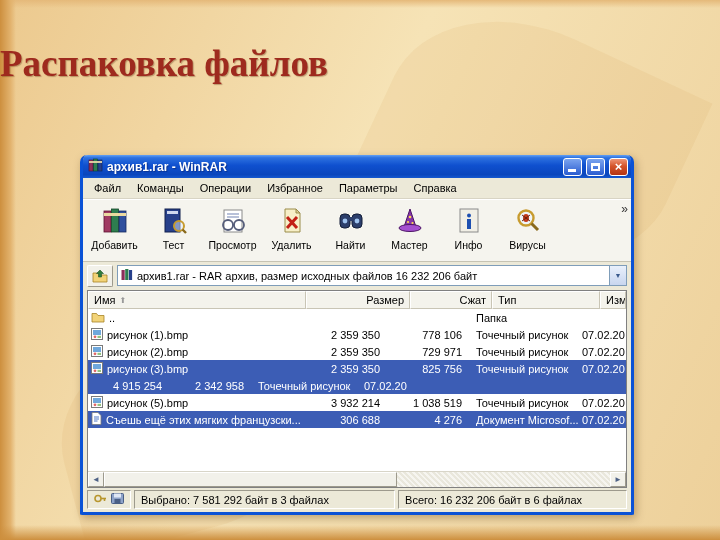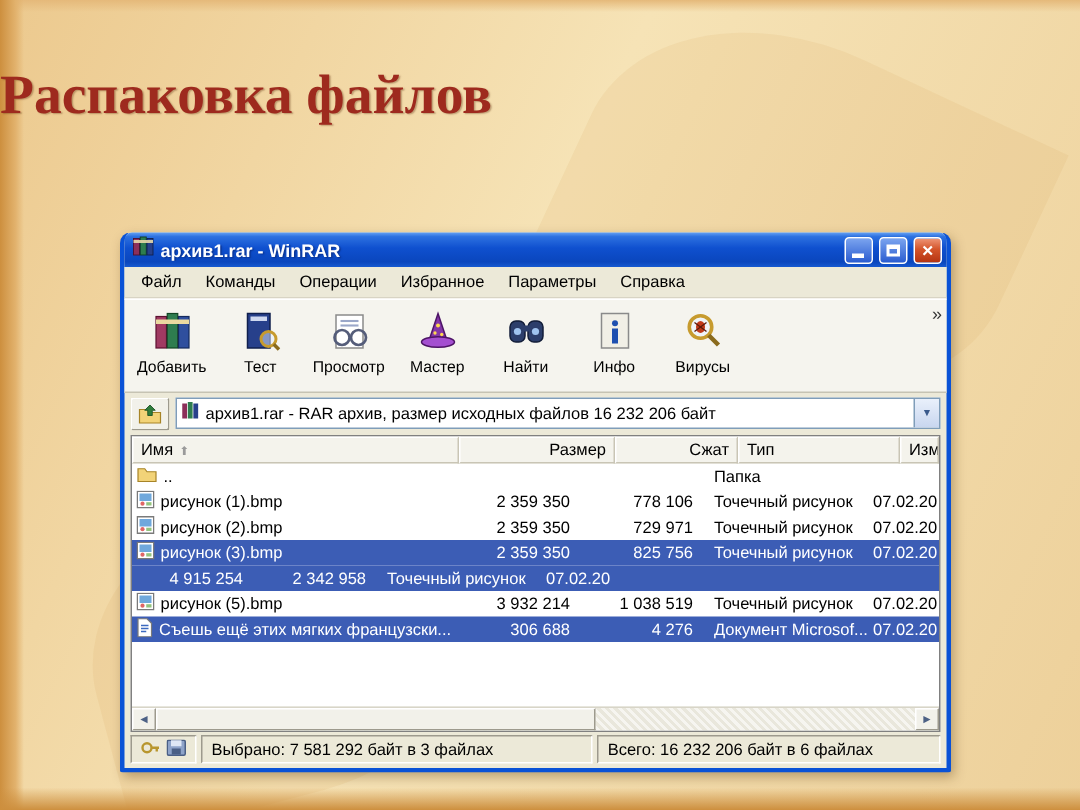--- a/index.html
+++ b/index.html
@@ -189,45 +189,56 @@
             <line x1="9" y1="6" x2="21" y2="6" stroke="#9aa7c9" stroke-width="1.4"></line>
             <line x1="9" y1="9" x2="21" y2="9" stroke="#9aa7c9" stroke-width="1.4"></line>
             <circle cx="10" cy="17" r="5" fill="none" stroke="#555d7a" stroke-width="1.8"></circle>
             <circle cx="21" cy="17" r="5" fill="none" stroke="#555d7a" stroke-width="1.8"></circle>
             <line x1="15" y1="17" x2="16" y2="17" stroke="#555d7a" stroke-width="1.8"></line>
           </svg>
         </span>
         <span class="tlabel">Просмотр</span>
       </div>
 
+      <div class="tool-btn">
+        <span class="ticon">
+          <svg width="26" height="28" viewBox="0 0 26 28">
+            <path d="M6 2 L17 2 L21 6 L21 25 L6 25 Z" fill="#f7efc8" stroke="#9a8c4a" stroke-width="1"></path>
+            <path d="M17 2 L17 6 L21 6 Z" fill="#d9cd96" stroke="#9a8c4a" stroke-width="1"></path>
+            <line x1="8" y1="10" x2="18" y2="21" stroke="#c22015" stroke-width="3"></line>
+            <line x1="18" y1="10" x2="8" y2="21" stroke="#c22015" stroke-width="3"></line>
+          </svg>
+        </span>
+        <span class="tlabel">Удалить</span>
+      </div>
+
+      <div class="tool-btn">
+        <span class="ticon">
+          <svg width="28" height="26" viewBox="0 0 28 26">
+            <rect x="3" y="6" width="10" height="14" rx="4" fill="#2c3e6b" stroke="#121d38" stroke-width="1"></rect>
+            <rect x="15" y="6" width="10" height="14" rx="4" fill="#2c3e6b" stroke="#121d38" stroke-width="1"></rect>
+            <rect x="11" y="9" width="6" height="4" fill="#2c3e6b"></rect>
+            <circle cx="8" cy="13" r="2.4" fill="#9fc3ef"></circle>
+            <circle cx="20" cy="13" r="2.4" fill="#9fc3ef"></circle>
+          </svg>
+        </span>
+        <span class="tlabel">Найти</span>
+      </div>
 
       <div class="tool-btn">
         <span class="ticon">
           <svg width="28" height="28" viewBox="0 0 28 28">
             <path d="M14 2 L20 20 L8 20 Z" fill="#8436a8" stroke="#4d1466" stroke-width="1"></path>
             <ellipse cx="14" cy="21" rx="11" ry="3.5" fill="#a44fd0" stroke="#4d1466" stroke-width="1"></ellipse>
             <circle cx="14" cy="10" r="1.3" fill="#ffd94d"></circle>
             <circle cx="12" cy="15" r="1.1" fill="#ffd94d"></circle>
             <circle cx="16.5" cy="16" r="1.1" fill="#ffd94d"></circle>
           </svg>
         </span>
         <span class="tlabel">Мастер</span>
-      </div>
-
-      <div class="tool-btn">
-        <span class="ticon">
-          <svg width="28" height="26" viewBox="0 0 28 26">
-            <rect x="3" y="6" width="10" height="14" rx="4" fill="#2c3e6b" stroke="#121d38" stroke-width="1"></rect>
-            <rect x="15" y="6" width="10" height="14" rx="4" fill="#2c3e6b" stroke="#121d38" stroke-width="1"></rect>
-            <rect x="11" y="9" width="6" height="4" fill="#2c3e6b"></rect>
-            <circle cx="8" cy="13" r="2.4" fill="#9fc3ef"></circle>
-            <circle cx="20" cy="13" r="2.4" fill="#9fc3ef"></circle>
-          </svg>
-        </span>
-        <span class="tlabel">Найти</span>
       </div>
 
       <div class="tool-btn">
         <span class="ticon">
           <svg width="24" height="28" viewBox="0 0 24 28">
             <rect x="3" y="2" width="18" height="23" fill="#f1efe6" stroke="#8a8a8a" stroke-width="1"></rect>
             <circle cx="12" cy="8.5" r="2" fill="#1d4fb0"></circle>
             <rect x="10" y="12" width="4" height="10" fill="#1d4fb0"></rect>
           </svg>
         </span>

